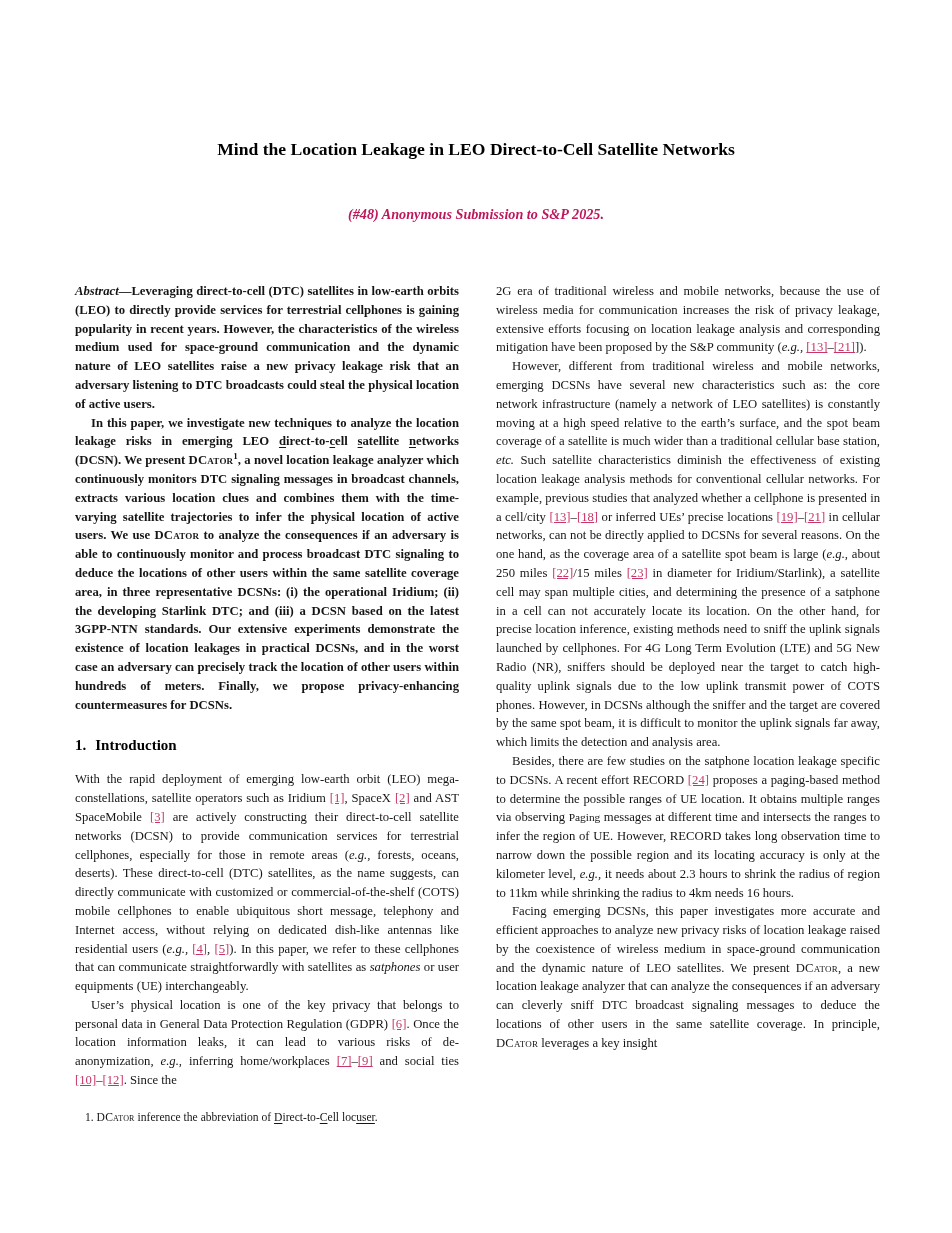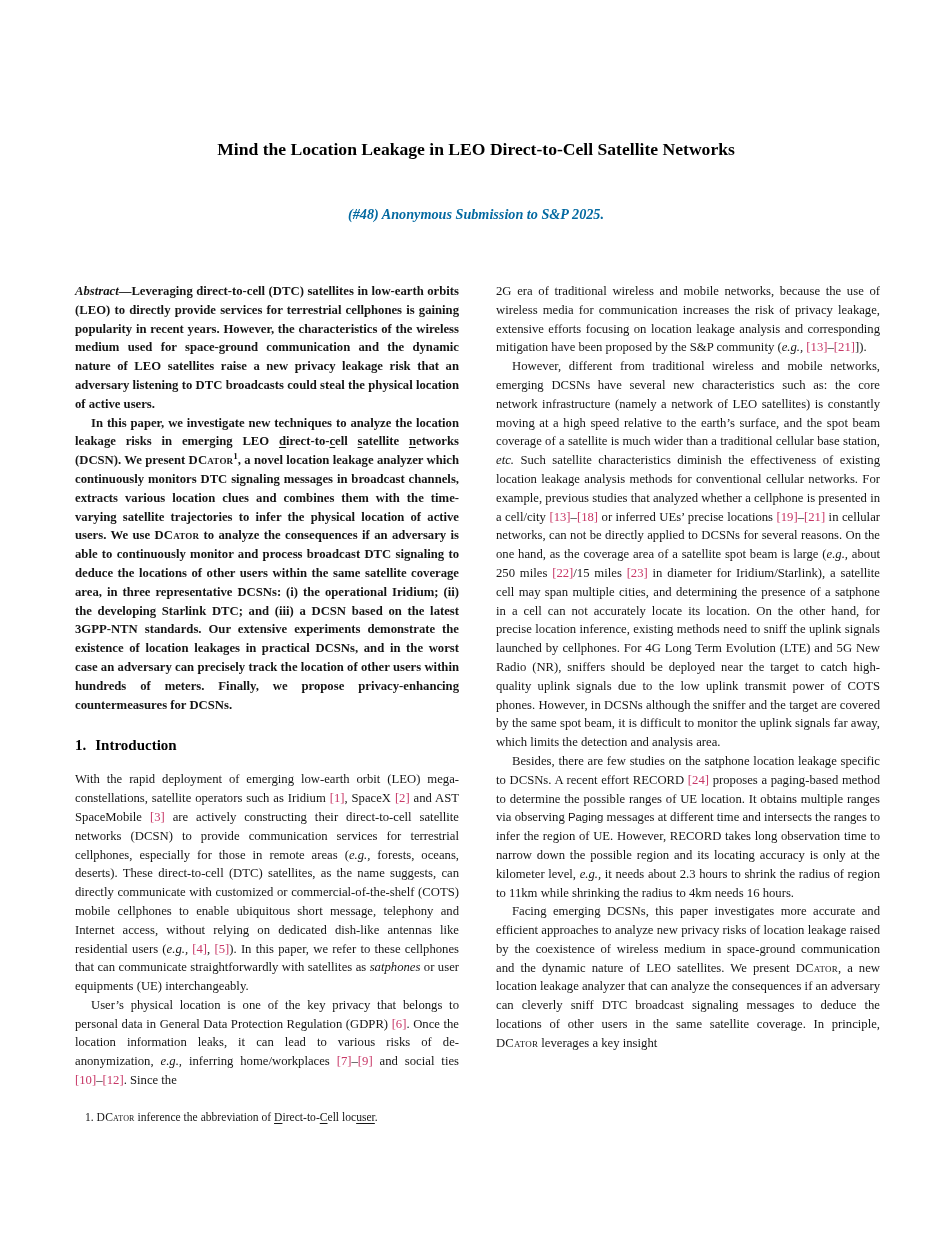--- a/index.html
+++ b/index.html
@@ -21,21 +21,21 @@
     font-weight: bold;
     color: #000000;
   }
   .subtitle {
     margin-top: 45px;
     text-align: center;
     font-size: 14.2px;
     line-height: 18px;
     font-weight: bold;
     font-style: italic;
-    color: #0369a1;
+    color: #be185d;
   }
   .columns {
     margin: 59px 72px 0 75px;
     display: flex;
     gap: 37px;
   }
   .col { width: 390px; }
 
   .para {
     margin: 0;
@@ -58,24 +58,24 @@
 
   .footnote {
     margin-top: 20px;
     text-align: left;
     font-size: 11.6px;
     line-height: 15px;
     text-indent: 10px;
   }
 
   .run-i  { font-style: italic; }
-  .run-c  { color: var(--citation-color, #c73666); }
+  .run-c  { color: var(--citation-color, #c73666); text-decoration: underline; }
   .run-u  { text-decoration: underline; text-decoration-thickness: 1px; text-underline-offset: 2px; }
   .run-sc { font-variant: small-caps; letter-spacing: 0.2px; }
-  .run-m  { font-family: Liberation Sans, sans-serif; font-size: 11.4px; }
+  .run-m  { font-family: Liberation Serif, serif; font-size: 11.4px; }
   sup.run-sup {
     font-size: 9px;
     line-height: 0;
     vertical-align: super;
   }
 </style>
 </head>
 <body>
 
 <div class="page">

